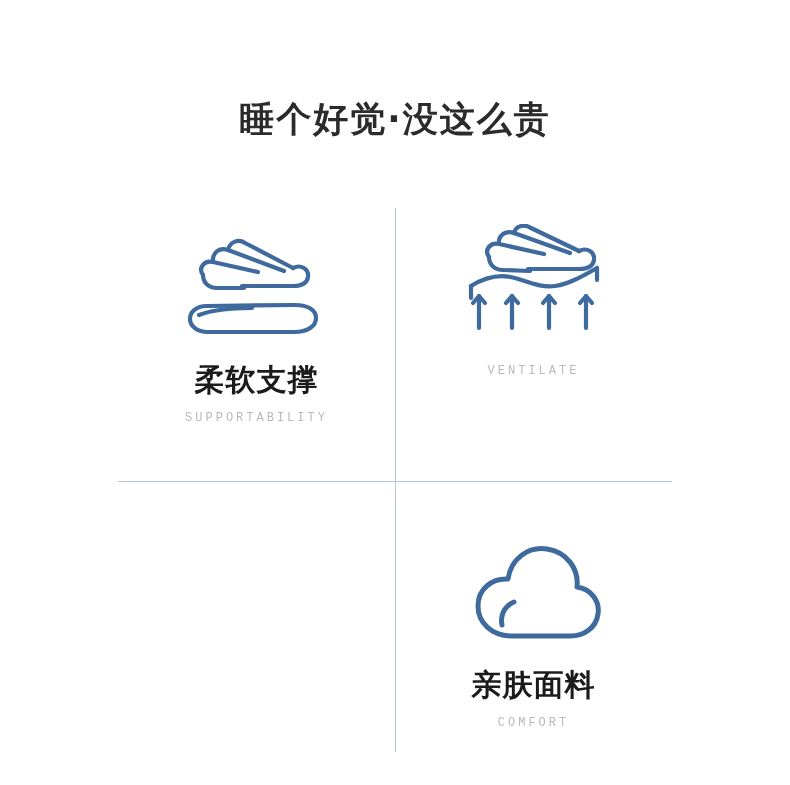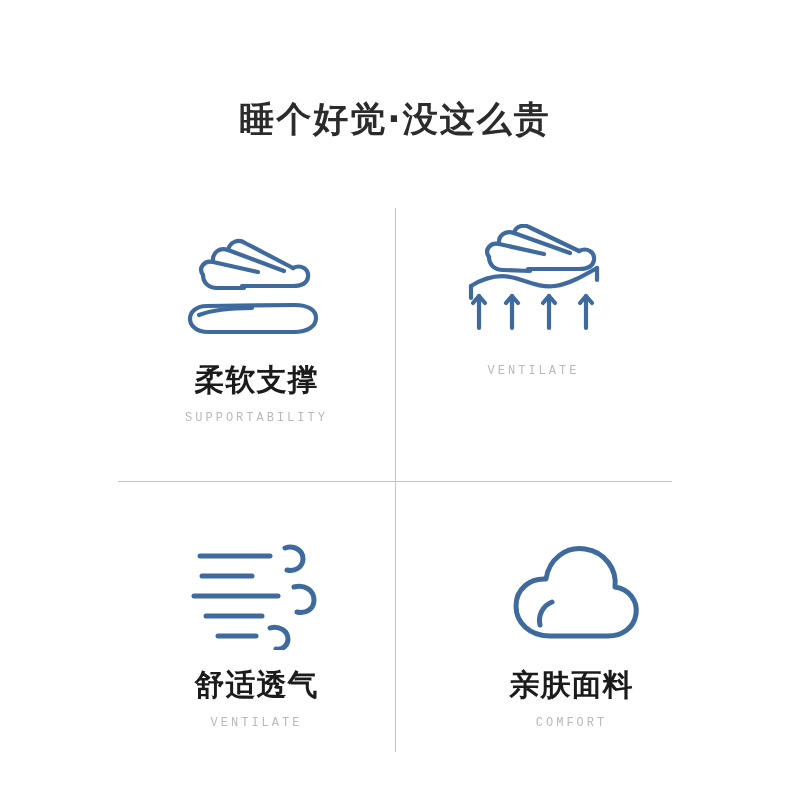--- a/index.html
+++ b/index.html
@@ -58,21 +58,21 @@
     position: absolute;
     width: 277px;
     height: 280px;
     display: flex;
     flex-direction: column;
     align-items: center;
   }
   .cell.tl { left: 0; top: 0; }
   .cell.tr { left: 277px; top: 0; }
   .cell.bl { left: 0; top: 281px; }
-  .cell.br { left: 277px; top: 281px; padding-left: 38px; }
+  .cell.br { left: 277px; top: 281px; }
 
   .icon-wrap {
     height: 140px;
     display: flex;
     align-items: center;
     justify-content: center;
     margin-top: 14px;
   }
   .cell.bl .icon-wrap, .cell.br .icon-wrap { margin-top: 44px; }
 
@@ -138,36 +138,20 @@
             <path d="M57 79 L63 72 L69 79"></path>
           <path d="M100 104 L100 72"></path>
             <path d="M94 79 L100 72 L106 79"></path>
           <path d="M137 104 L137 72"></path>
             <path d="M131 79 L137 72 L143 79"></path>
         </svg>
       </div>
       <div class="label-en">VENTILATE</div>
     </div>
 
-    <div class="cell bl">
-      <div class="icon-wrap">
-        <svg width="150" height="110" viewBox="0 0 150 110" fill="none" stroke="#3f6a9e" stroke-width="5" stroke-linecap="round" stroke-linejoin="round">
-          <path d="M18 16 L88 16"></path>
-          <path d="M103 8 C112 5 121 10 121 19 C121 27 113 32 105 30"></path>
-          <path d="M20 36 L70 36"></path>
-          <path d="M12 56 L96 56"></path>
-          <path d="M112 47 C122 44 132 50 132 60 C132 69 124 74 115 72"></path>
-          <path d="M24 76 L80 76"></path>
-          <path d="M36 96 L74 96"></path>
-          <path d="M88 88 C97 85 106 91 106 99 C106 106 100 110 94 109"></path>
-        </svg>
-      </div>
-      <div class="label-cn">舒适透气</div>
-      <div class="label-en">VENTILATE</div>
-    </div>
 
     <div class="cell br">
       <div class="icon-wrap">
         <svg width="140" height="110" viewBox="0 0 140 110" fill="none" stroke="#3f6a9e" stroke-width="5" stroke-linecap="round" stroke-linejoin="round">
           <path d="M48 96 C28 96 14 83 14 66 C14 49 28 38 44 39 C47 19 64 6 83 9 C103 12 115 29 113 47 C127 49 136 61 134 74 C132 88 120 96 106 96 Z"></path>
           <path d="M50 62 C40 66 36 76 38 85"></path>
         </svg>
       </div>
       <div class="label-cn">亲肤面料</div>
       <div class="label-en">COMFORT</div>

